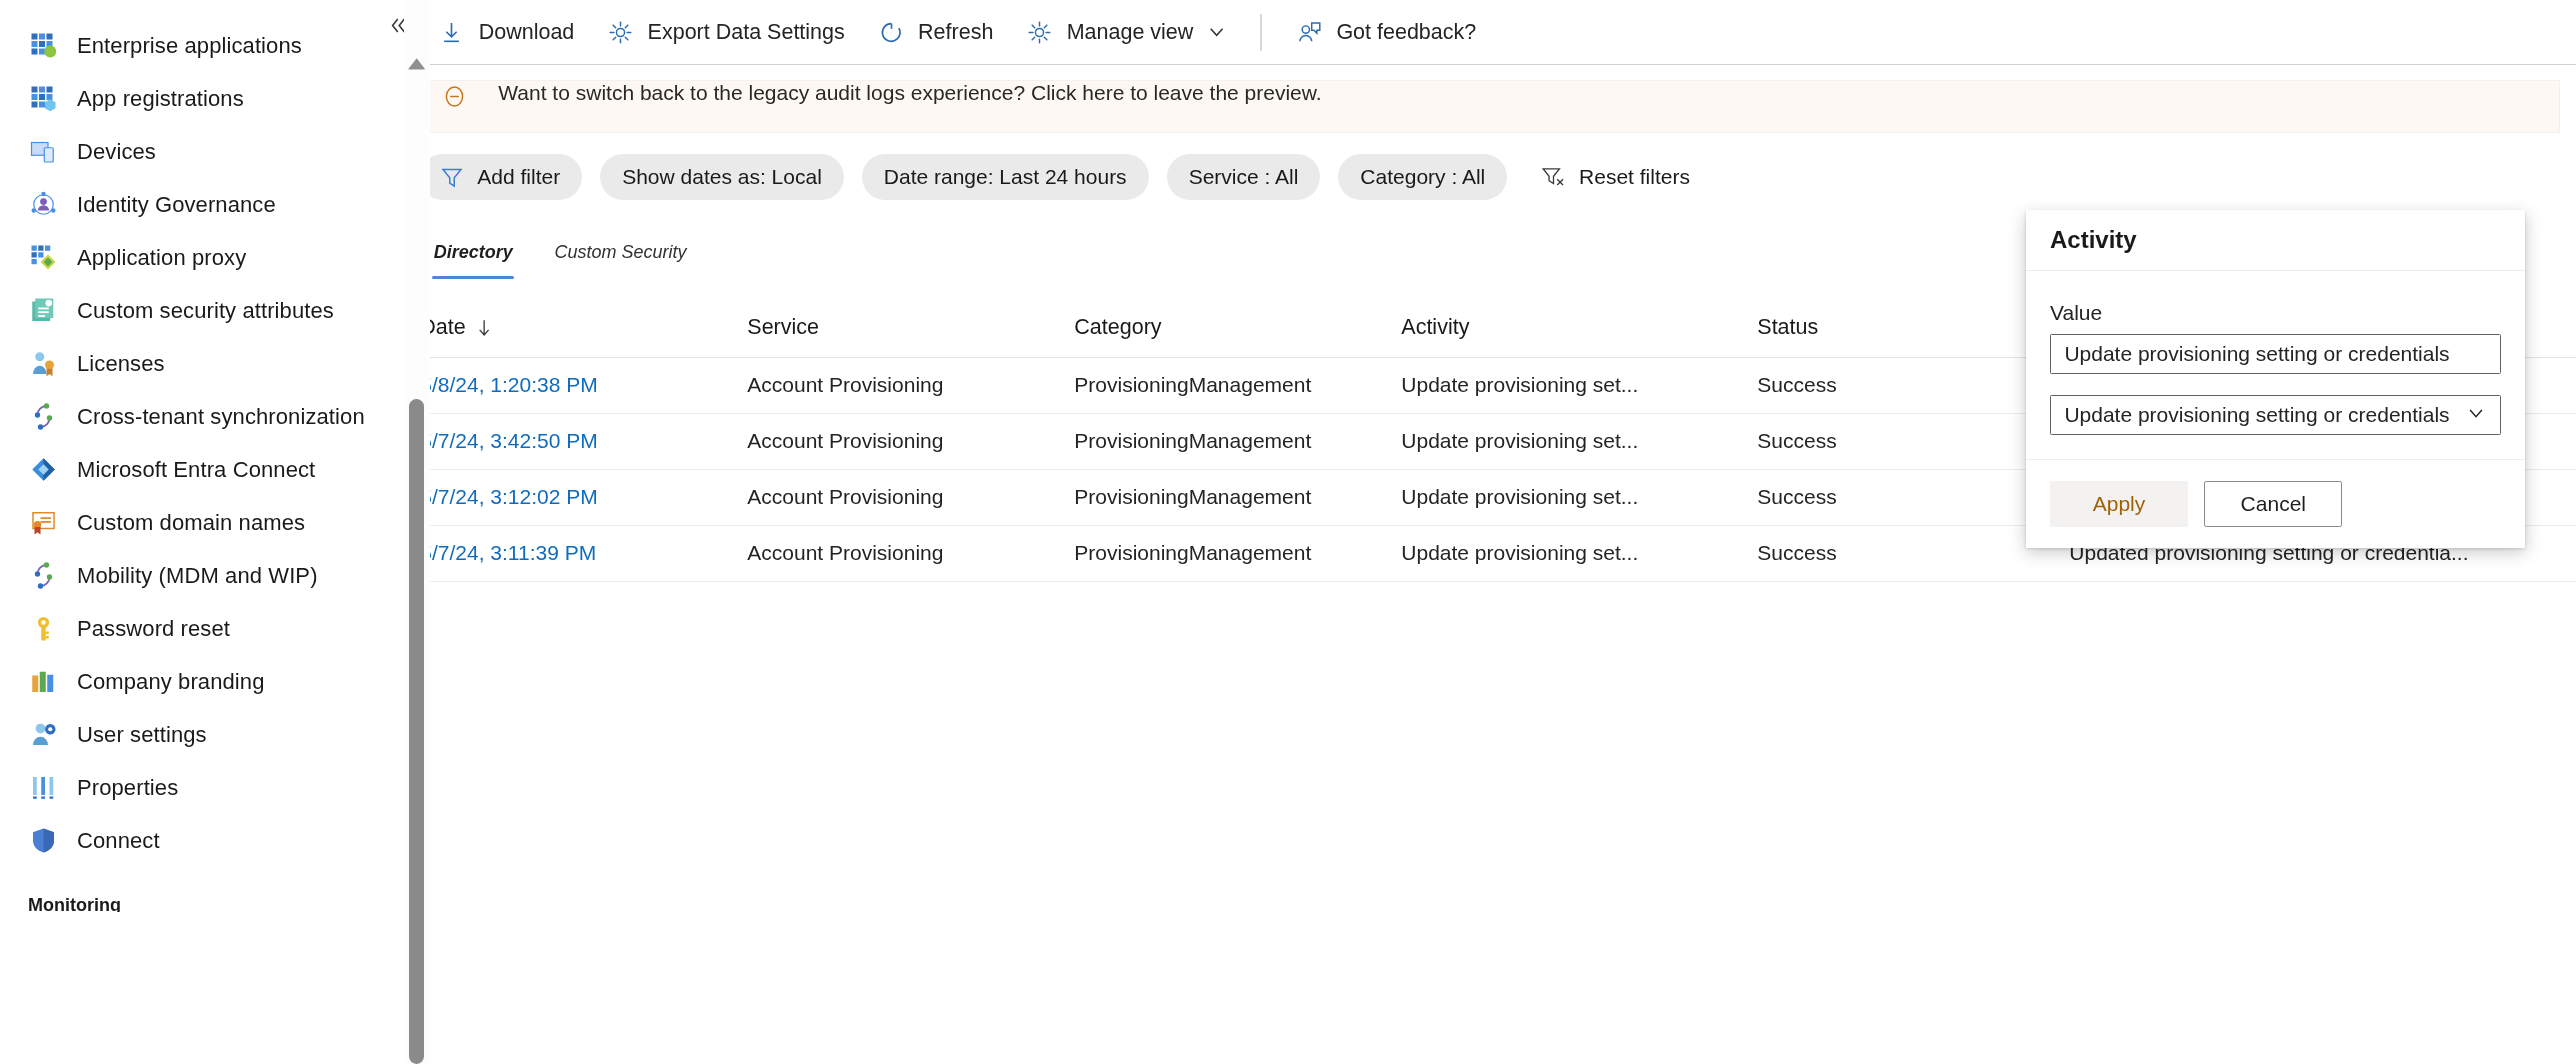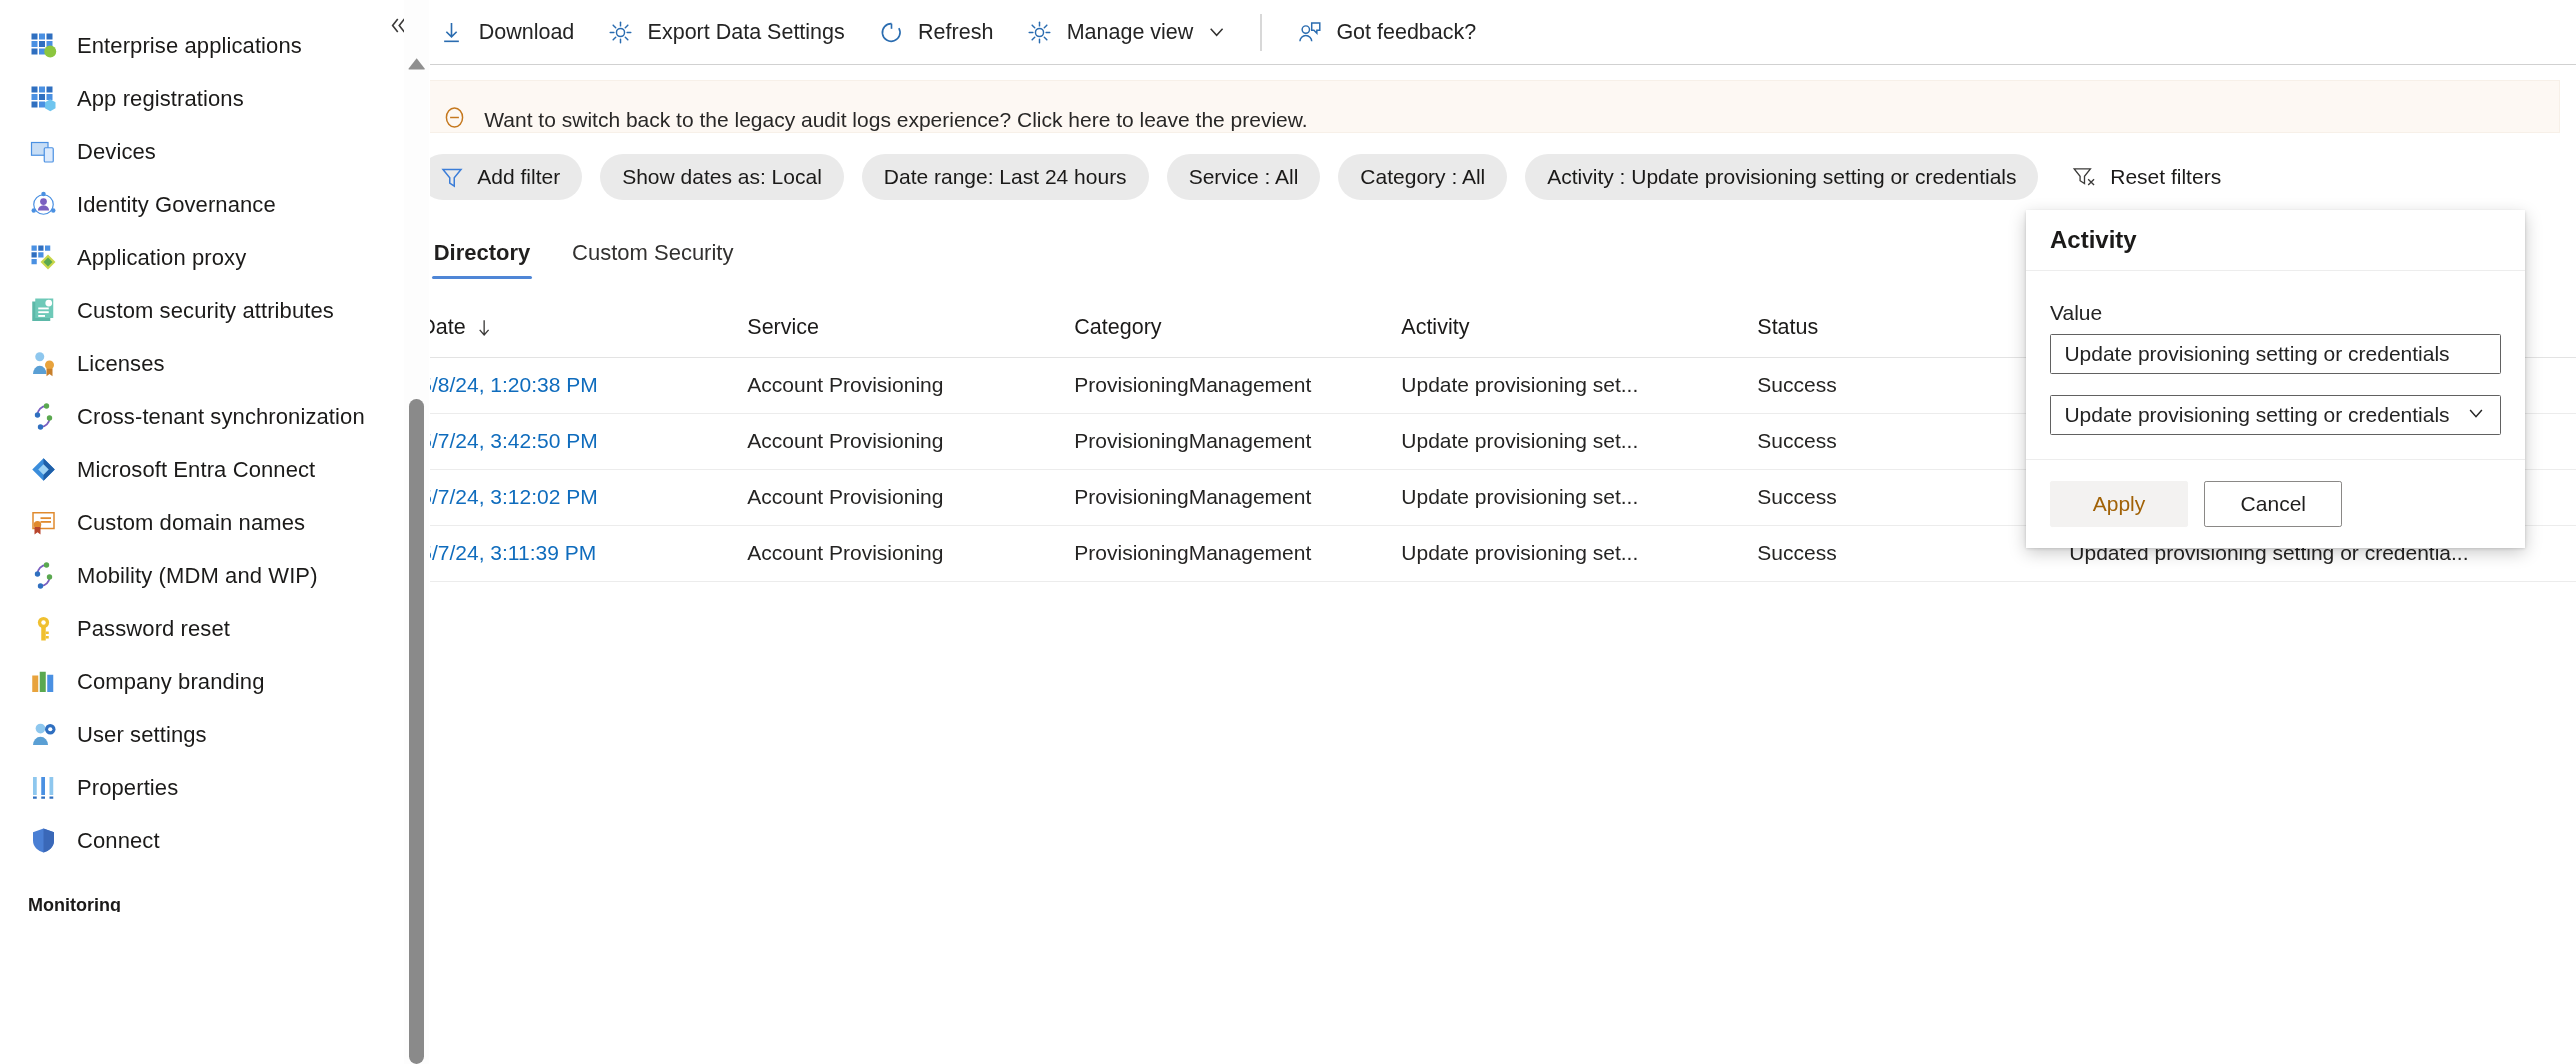--- a/index.html
+++ b/index.html
@@ -148,26 +148,27 @@
   .cmd-sep {
     width: 1.5px; height: 37px;
     background: #d8d8d8;
     margin: 0 19.3px 0 16.3px;
     flex: 0 0 1.5px;
   }
 
   
   #notice {
     display: flex;
-    align-items: flex-end;
+    align-items: flex-start;
     height: 53px;
     margin: 15px 16.3px 0 16.3px;
     padding-left: 18px;
     background: #fdf8f3;
     border: 0.7px solid #f7f0e8;
+    gap: 14px;
   }
   #notice-icon {
     width: 30px; height: 30px;
     margin-right: 15px;
     flex: 0 0 30px;
     display: flex; align-items:center; justify-content:center;
   }
   #notice-text {
     font-size: 21px;
     color: #292827;
@@ -222,24 +223,25 @@
     margin: 25px 0 0 16.3px;
     height: 53px;
   }
   .tab {
     position: relative;
     height: 53px;
     display: flex;
     align-items: center;
     padding: 0 13.4px;
     margin-right: 15px;
-    font-size: 22px;
+    font-size: 18px;
     color: #323130;
     cursor: pointer;
     white-space: nowrap;
+    font-style: italic;
   }
   .tab.active { font-weight: bold; color: #201f1e; }
   .tab.active::after {
     content: "";
     position: absolute;
     left: 12px; right: 12px; bottom: 0;
     height: 3.7px;
     background: #4f86d6;
     border-radius: 2.2px;
   }
@@ -720,21 +722,20 @@
             <path d="M4 6 L28 6 L19 17 L19 28 L13 24 L13 17 Z" fill="none" stroke="#3b7dd8" stroke-width="2"></path>
           </svg>
         </span>
         <span>Add filter</span>
       </div>
 
       <div class="pill">Show dates as: Local</div>
       <div class="pill">Date range: Last 24 hours</div>
       <div class="pill">Service : All</div>
       <div class="pill">Category : All</div>
-      <div class="pill">Activity : Update provisioning setting or credentials</div>
 
       <div id="reset-filters">
         <span class="pill-icon">
           <svg width="25" height="24" viewBox="0 0 34 32">
             <path d="M3 5 L25 5 L17 15 L17 25 L11 21 L11 15 Z" fill="none" stroke="#3b3a39" stroke-width="1.8"></path>
             <path d="M22 19 L30 27 M30 19 L22 27" stroke="#3b3a39" stroke-width="1.8"></path>
           </svg>
         </span>
         <span>Reset filters</span>
       </div>

